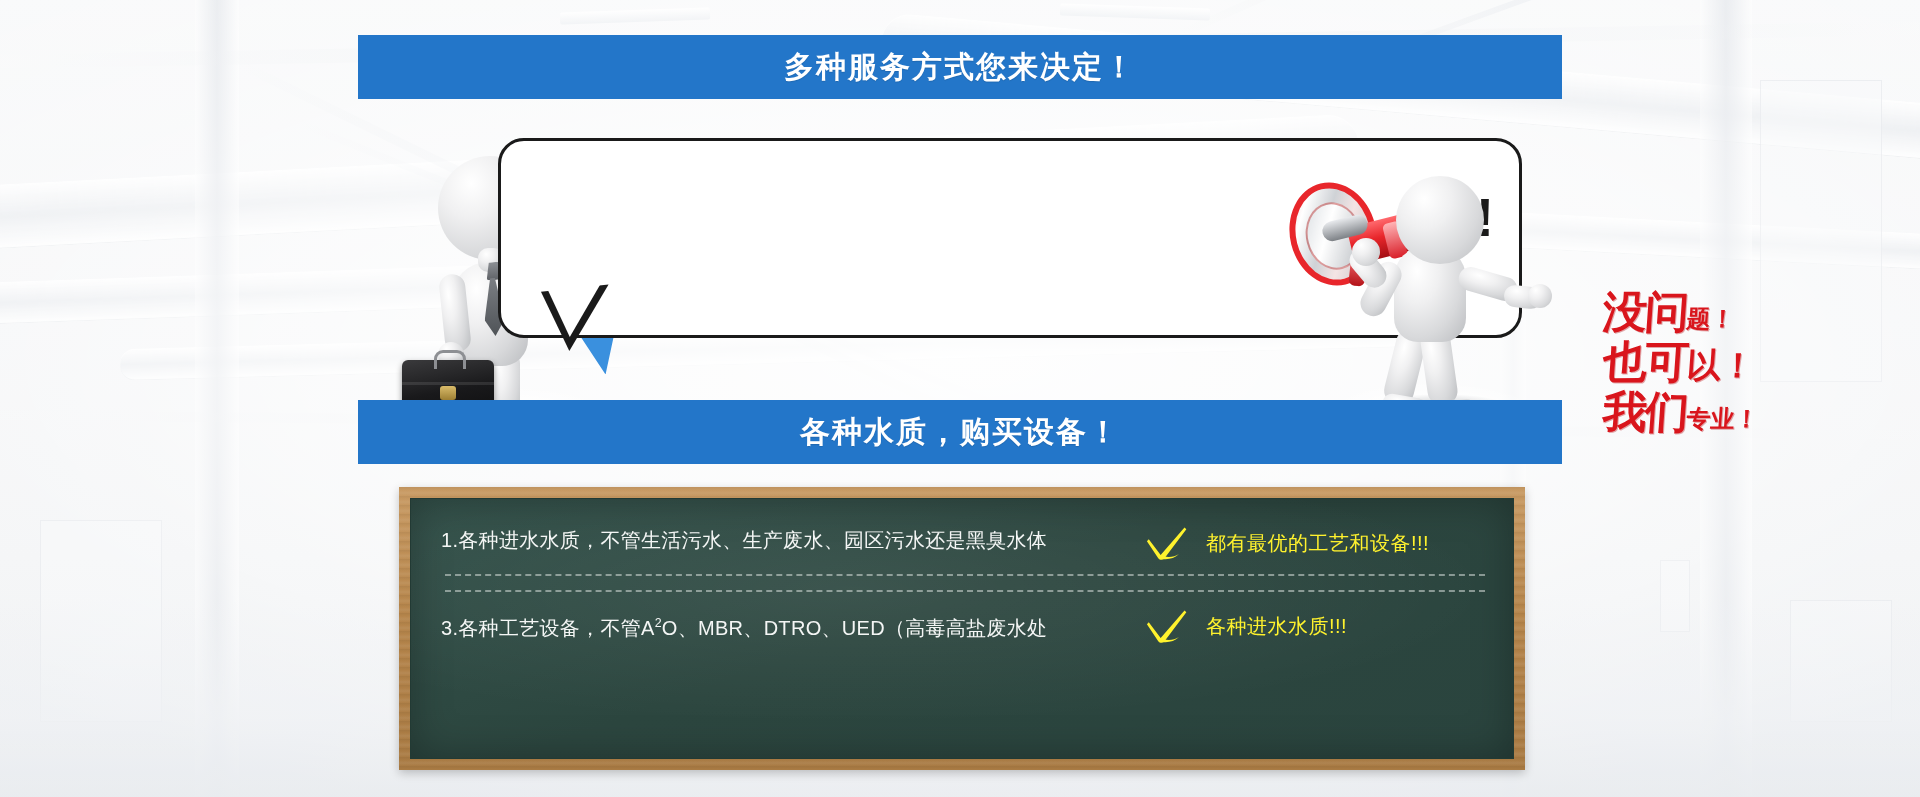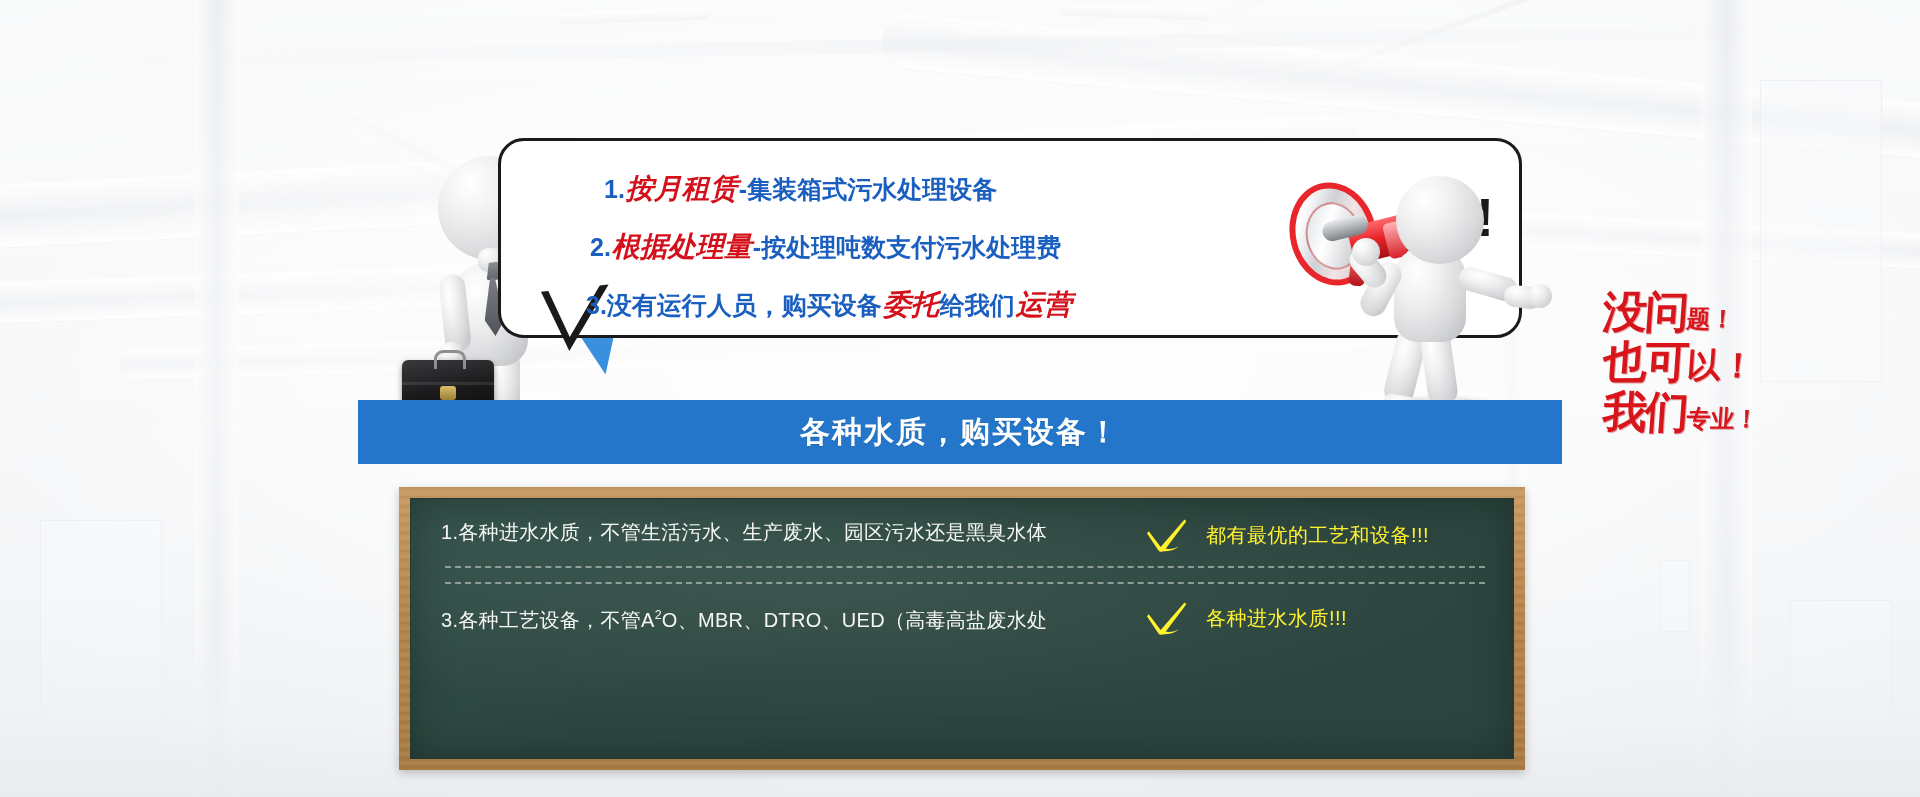--- a/index.html
+++ b/index.html
@@ -216,21 +216,21 @@
   .board {
     position: relative;
     width: 100%;
     height: 100%;
     box-sizing: border-box;
     background:
       radial-gradient(ellipse 90% 80% at 40% 35%, rgba(255,255,255,0.07) 0%, rgba(255,255,255,0) 65%),
       linear-gradient(160deg, #33514a 0%, #2c463f 45%, #2a443e 100%);
     border: 1px solid #223a34;
     box-shadow: inset 0 0 40px rgba(0,0,0,0.28);
-    padding: 14px 26px 18px 30px;
+    padding: 22px 26px 18px 30px;
   }
   .board-row {
     display: flex;
     align-items: flex-start;
     color: #ffffff;
   }
   .board-row-main {
     flex: 0 0 705px;
     font-size: 20px;
     line-height: 31px;
@@ -296,20 +296,23 @@
     <div class="bg-panel" style="left:1790px; top:600px; width:100px; height:120px;"></div>
     <div class="bg-panel" style="left:40px; top:520px; width:120px; height:200px;"></div>
 
     <div class="bg-lamp" style="left:560px; top:10px; width:150px; height:12px; transform:rotate(-2deg);"></div>
     <div class="bg-lamp" style="left:1060px; top:6px; width:150px; height:12px; transform:rotate(2deg);"></div>
 
     <div class="bg-floor"></div>
     <div class="bg-wash"></div>
   </div>
 
+  <div class="blue-banner" style="left:358px; top:35px; width:1204px; height:64px;">
+    <span class="blue-banner-text">多种服务方式您来决定！</span>
+  </div>
 
   <div class="figure" style="left:400px; top:150px; width:230px; height:290px;">
 
     <div class="shadow-pad" style="left:-8px; top:236px; width:220px; height:58px;"></div>
 
     <div style="position:absolute; left:30px; top:252px; width:140px; height:26px; border-radius:50%; background:radial-gradient(ellipse at 50% 50%, rgba(120,125,132,0.45) 0%, rgba(120,125,132,0.0) 72%);"></div>
 
     <div class="m-part" style="left:58px; top:200px; width:30px; height:72px; border-radius:16px;"></div>
     <div class="m-part" style="left:88px; top:198px; width:32px; height:76px; border-radius:16px;"></div>
 
@@ -340,31 +343,20 @@
     <div style="position:absolute; left:40px; top:236px; width:16px; height:14px; border-radius:3px; background:linear-gradient(180deg,#d9bb6a,#9d7f33);"></div>
     <div style="position:absolute; left:2px; top:232px; width:92px; height:3px; background:rgba(255,255,255,0.10);"></div>
   </div>
 
   <div class="bubble-wrap">
     <div class="bubble-blue-flash"></div>
     <div class="bubble"></div>
     <div class="bubble-tail"></div>
     <div class="bubble-tail-inner"></div>
 
-    <div class="bubble-lines">
-      <div class="bubble-line bl-1">
-        <span>1.</span><span class="em">按月租赁</span><span>-集装箱式污水处理设备</span>
-      </div>
-      <div class="bubble-line bl-2">
-        <span>2.</span><span class="em">根据处理量</span><span>-按处理吨数支付污水处理费</span>
-      </div>
-      <div class="bubble-line bl-3">
-        <span>3.</span><span>没有运行人员，购买设备</span><span class="em">委托</span><span>给我们</span><span class="em">运营</span>
-      </div>
-    </div>
 
     <div class="calli">
       <div class="calli-row calli-r1">
         <span class="calli-big">没问</span><span class="calli-small">题！</span>
       </div>
       <div class="calli-row calli-r2">
         <span class="calli-big">也可</span><span class="calli-mid">以！</span>
       </div>
       <div class="calli-row calli-r3">
         <span class="calli-big">我们</span><span class="calli-small">专业！</span>

